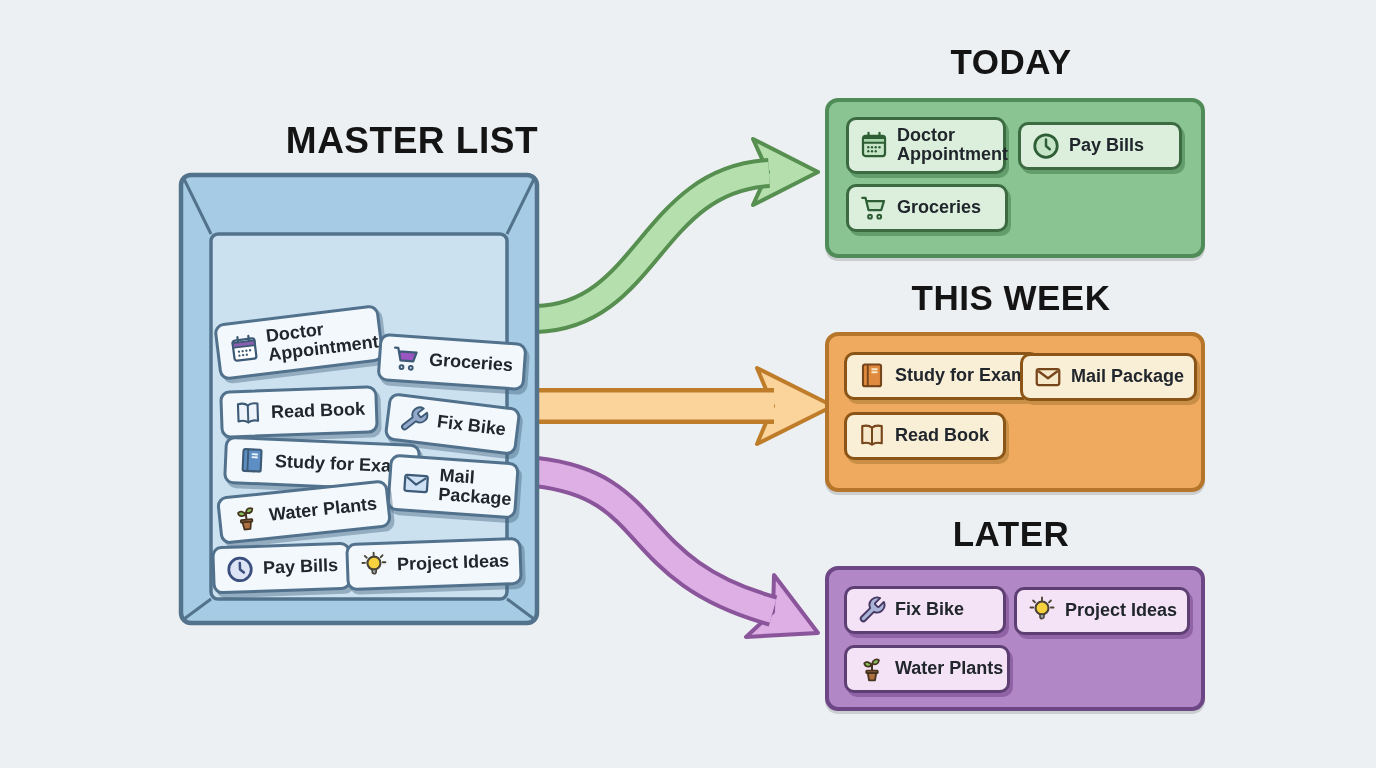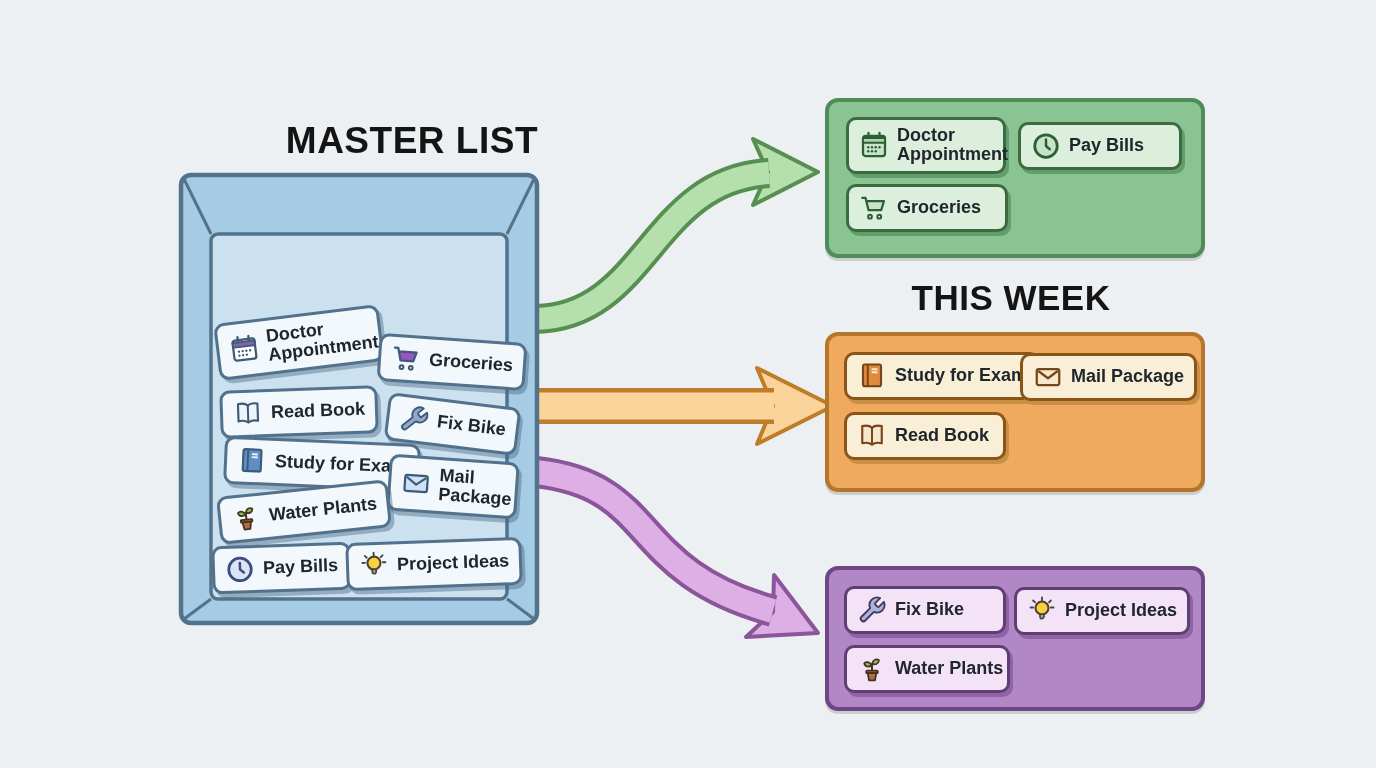--- a/index.html
+++ b/index.html
@@ -135,21 +135,23 @@
     </g>
   </svg>
 
   <svg class="tray" width="362" height="454" viewBox="0 0 362 454">
     <rect x="3" y="3" width="356" height="448" rx="10" fill="#a6cbe4" stroke="#53738d" stroke-width="4.5"></rect>
     <path d="M6 7 L33 62 M356 7 L329 62 M6 447 L33 427 M356 447 L329 427" stroke="#53738d" stroke-width="3"></path>
     <rect x="33" y="62" width="296" height="365" rx="7" fill="#cbe1f0" stroke="#53738d" stroke-width="3.5"></rect>
   </svg>
 
   <div class="title master-title">MASTER LIST</div>
+  <div class="title sec-title today-title">TODAY</div>
   <div class="title sec-title week-title">THIS WEEK</div>
+  <div class="title sec-title later-title">LATER</div>
 
   <div class="secbox today-box"></div>
   <div class="secbox week-box"></div>
   <div class="secbox later-box"></div>
 
   <div class="card m-card twoline" style="left:216px;top:314px;width:166px;transform:rotate(-7deg)">
     <svg class="ic m-ic cal" viewBox="0 0 24 24">
         <use href="#i-calendar"></use>
       </svg>
     <span class="lbl">Doctor Appointment</span>

